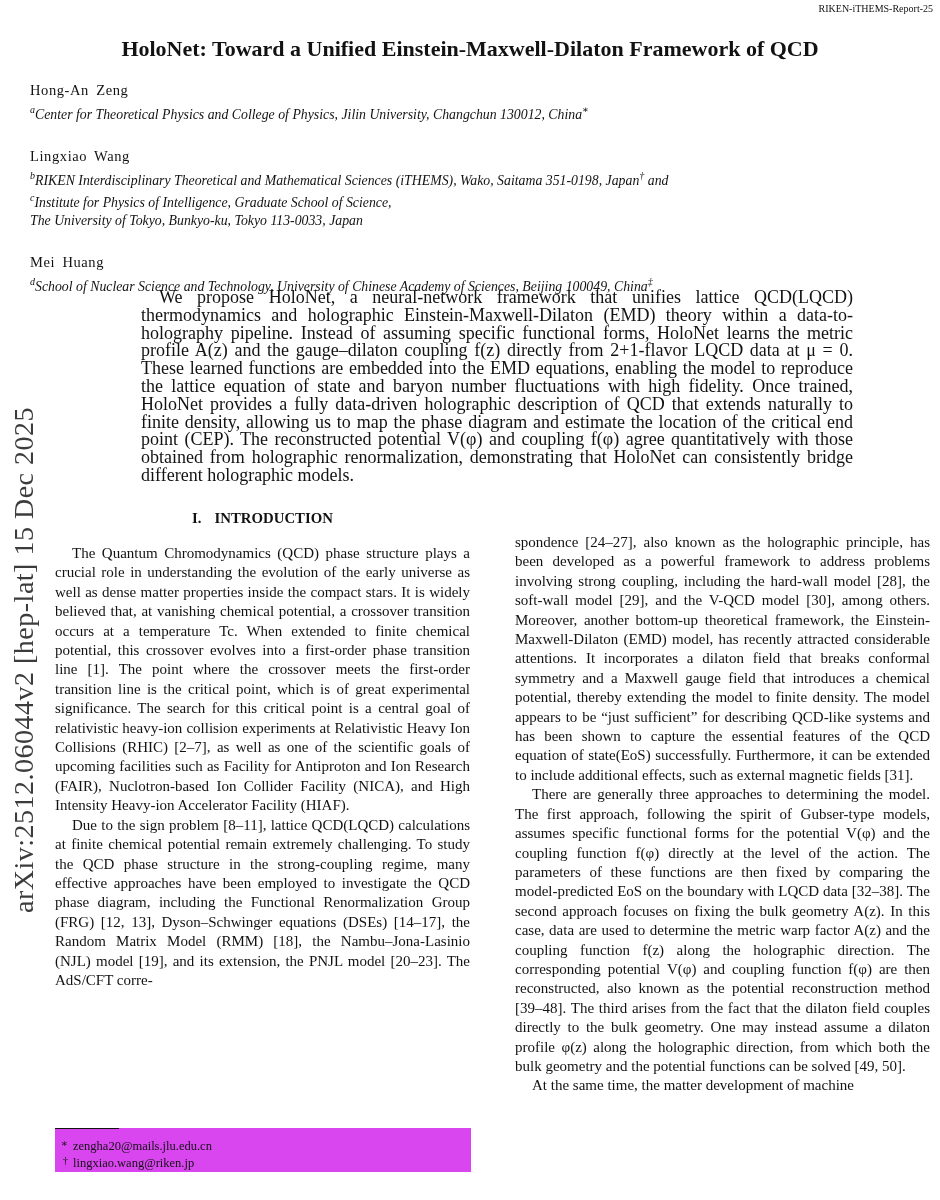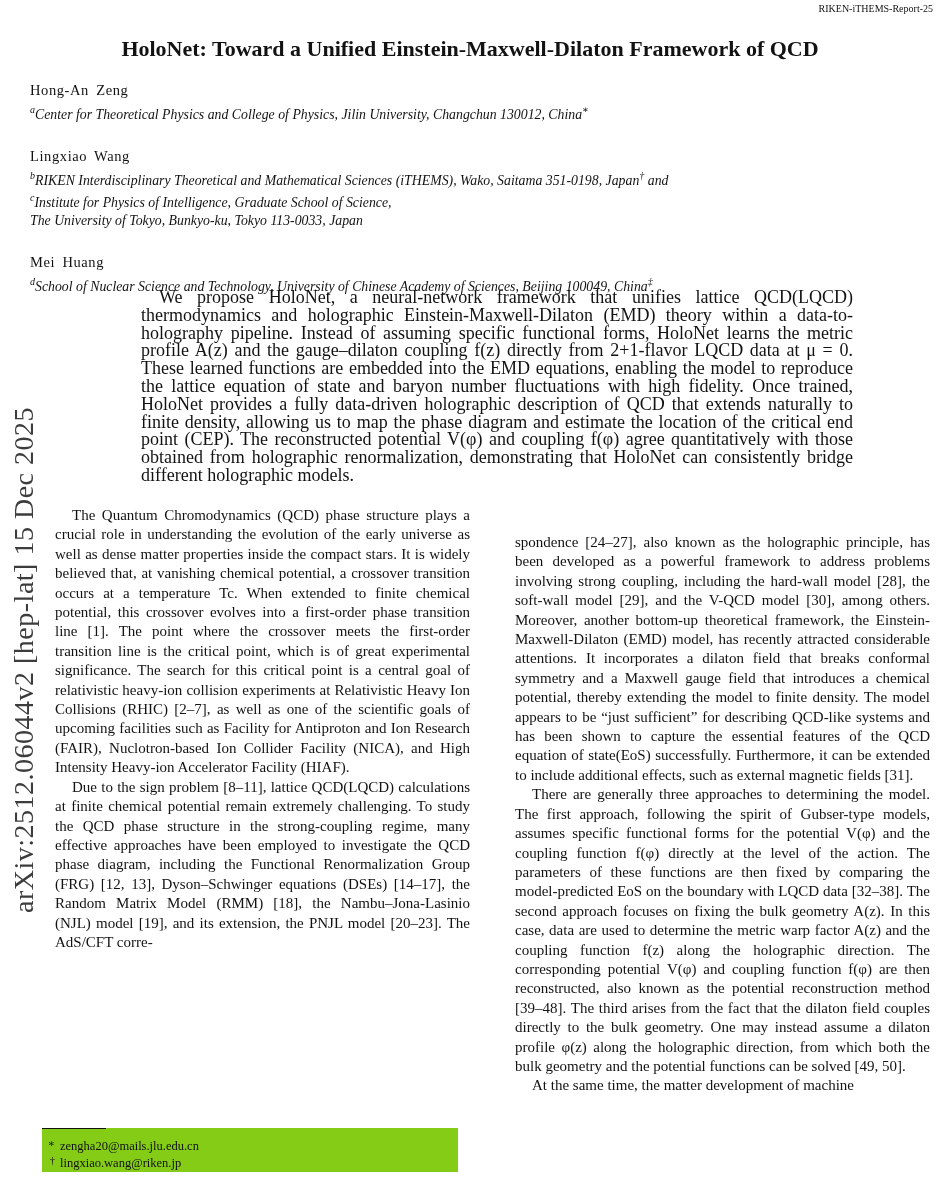--- a/index.html
+++ b/index.html
@@ -88,24 +88,24 @@
     transform: translate(-50%, -50%) rotate(-90deg);
     transform-origin: center center;
     white-space: nowrap;
     font-size: 28px;
     color: #3c3c3c;
     letter-spacing: 0.5px;
   }
 
   .footnotes {
     position: absolute;
-    left: 42px;
+    left: 55px;
     top: 1128px;
     width: 416px;
-    background: #84cc16;
+    background: #d946ef;
     font-size: 12.5px;
   }
   .fn-rule {
     width: 64px;
     border: none;
     border-top: 1.3px solid #121212;
     margin: 0 0 9px 0;
   }
   .fn-line { line-height: 16px; }
   .fn-mark {
@@ -146,20 +146,21 @@
       <div class="affil-line"><sup>d</sup><span>School of Nuclear Science and Technology, University of Chinese Academy of Sciences, Beijing 100049, China</span><sup class="affil-mark">‡</sup></div>
     </div>
 
   </div>
 
   <div class="abstract">We propose HoloNet, a neural-network framework that unifies lattice QCD(LQCD) thermodynamics and holographic Einstein-Maxwell-Dilaton (EMD) theory within a data-to-holography pipeline. Instead of assuming specific functional forms, HoloNet learns the metric profile A(z) and the gauge–dilaton coupling f(z) directly from 2+1-flavor LQCD data at μ = 0. These learned functions are embedded into the EMD equations, enabling the model to reproduce the lattice equation of state and baryon number fluctuations with high fidelity. Once trained, HoloNet provides a fully data-driven holographic description of QCD that extends naturally to finite density, allowing us to map the phase diagram and estimate the location of the critical end point (CEP). The reconstructed potential V(φ) and coupling f(φ) agree quantitatively with those obtained from holographic renormalization, demonstrating that HoloNet can consistently bridge different holographic models.</div>
 
   <div class="columns">
 
     <div class="col col-left">
+      <div class="section-heading"><span class="section-number">I.</span><span>INTRODUCTION</span></div>
       <p class="body-para">The Quantum Chromodynamics (QCD) phase structure plays a crucial role in understanding the evolution of the early universe as well as dense matter properties inside the compact stars. It is widely believed that, at vanishing chemical potential, a crossover transition occurs at a temperature Tc. When extended to finite chemical potential, this crossover evolves into a first-order phase transition line [1]. The point where the crossover meets the first-order transition line is the critical point, which is of great experimental significance. The search for this critical point is a central goal of relativistic heavy-ion collision experiments at Relativistic Heavy Ion Collisions (RHIC) [2–7], as well as one of the scientific goals of upcoming facilities such as Facility for Antiproton and Ion Research (FAIR), Nuclotron-based Ion Collider Facility (NICA), and High Intensity Heavy-ion Accelerator Facility (HIAF).</p>
       <p class="body-para">Due to the sign problem [8–11], lattice QCD(LQCD) calculations at finite chemical potential remain extremely challenging. To study the QCD phase structure in the strong-coupling regime, many effective approaches have been employed to investigate the QCD phase diagram, including the Functional Renormalization Group (FRG) [12, 13], Dyson–Schwinger equations (DSEs) [14–17], the Random Matrix Model (RMM) [18], the Nambu–Jona-Lasinio (NJL) model [19], and its extension, the PNJL model [20–23]. The AdS/CFT corre-</p>
     </div>
 
     <div class="col col-right">
       <p class="body-para no-indent">spondence [24–27], also known as the holographic principle, has been developed as a powerful framework to address problems involving strong coupling, including the hard-wall model [28], the soft-wall model [29], and the V-QCD model [30], among others. Moreover, another bottom-up theoretical framework, the Einstein-Maxwell-Dilaton (EMD) model, has recently attracted considerable attentions. It incorporates a dilaton field that breaks conformal symmetry and a Maxwell gauge field that introduces a chemical potential, thereby extending the model to finite density. The model appears to be “just sufficient” for describing QCD-like systems and has been shown to capture the essential features of the QCD equation of state(EoS) successfully. Furthermore, it can be extended to include additional effects, such as external magnetic fields [31].</p>
       <p class="body-para">There are generally three approaches to determining the model. The first approach, following the spirit of Gubser-type models, assumes specific functional forms for the potential V(φ) and the coupling function f(φ) directly at the level of the action. The parameters of these functions are then fixed by comparing the model-predicted EoS on the boundary with LQCD data [32–38]. The second approach focuses on fixing the bulk geometry A(z). In this case, data are used to determine the metric warp factor A(z) and the coupling function f(z) along the holographic direction. The corresponding potential V(φ) and coupling function f(φ) are then reconstructed, also known as the potential reconstruction method [39–48]. The third arises from the fact that the dilaton field couples directly to the bulk geometry. One may instead assume a dilaton profile φ(z) along the holographic direction, from which both the bulk geometry and the potential functions can be solved [49, 50].</p>
       <p class="body-para">At the same time, the matter development of machine</p>
     </div>
 

